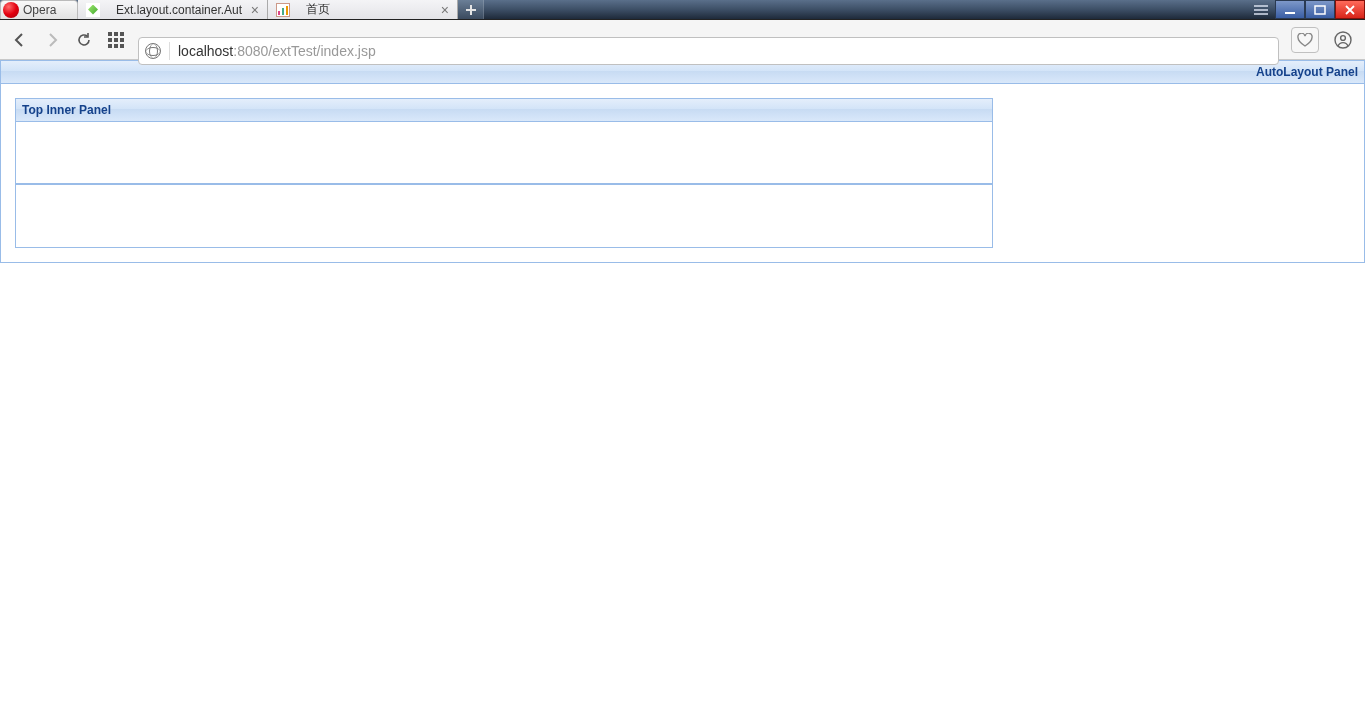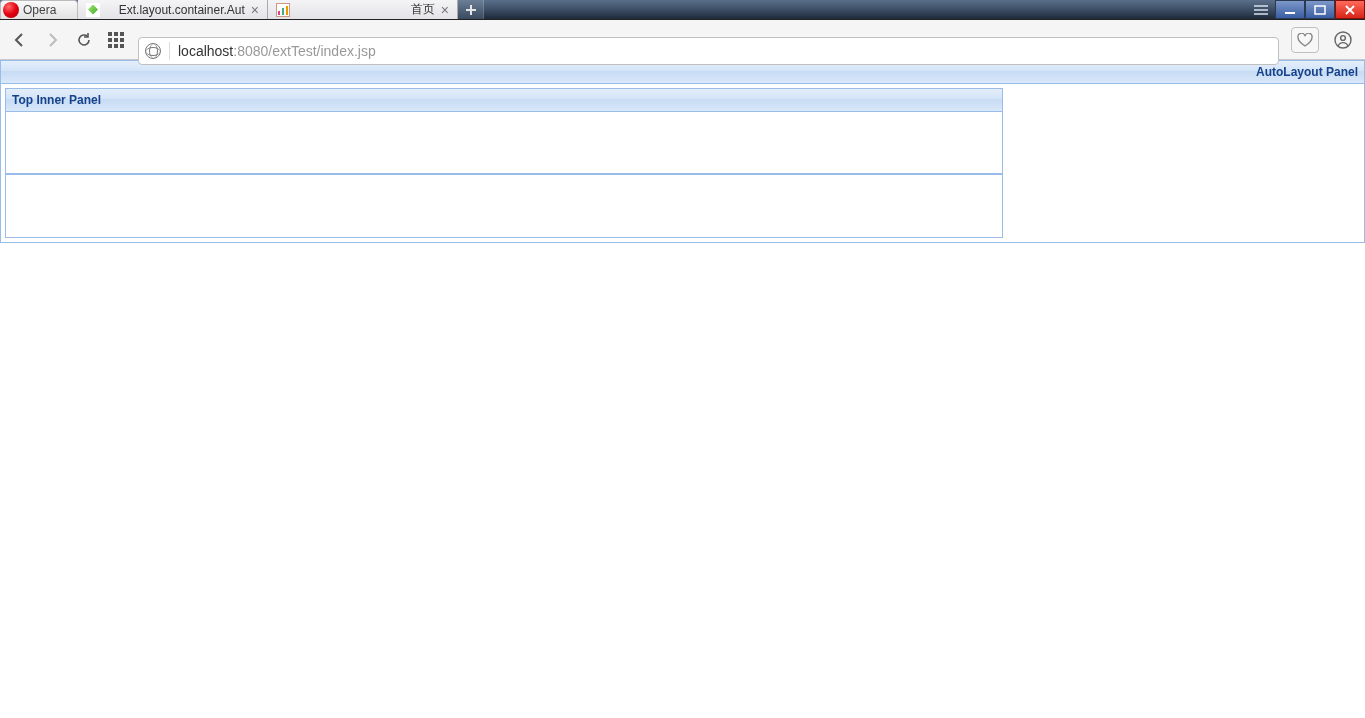--- a/index.html
+++ b/index.html
@@ -18,21 +18,20 @@
     display: flex;
     align-items: center;
     padding: 0 8px;
     gap: 6px;
     font-size: 12px;
     color: #333;
     border-right: 1px solid #aaa;
     position: relative;
     background: #e9e9ec;
     min-width: 0;
-    text-align: right;
   }
   .opera-tab {
     background: linear-gradient(to bottom, #f9f9f9, #e2e2e2);
     border-radius: 4px 4px 0 0;
     padding: 0 10px 0 22px;
     color: #444;
     width: 78px;
     position: relative;
     border: 1px solid #bbb;
     border-bottom: none;
@@ -41,21 +40,21 @@
     position: absolute;
     left: 2px; top: 1px;
     width: 16px; height: 16px;
     border-radius: 50%;
     background: radial-gradient(circle at 35% 30%, #ff6b6b 0%, #e3000f 50%, #a5000b 100%);
   }
   .tab-reg {
     background: linear-gradient(to bottom, #f4f4f6, #e4e4e8);
     width: 190px;
   }
-  .tab-reg .tab-label { flex: 1; white-space: nowrap; overflow: hidden; text-overflow: ellipsis; }
+  .tab-reg .tab-label { flex: 1; white-space: nowrap; overflow: hidden; text-overflow: ellipsis; margin-left: 10px; }
   .tab-close { color: #777; font-size: 14px; line-height: 1; cursor: default; }
   .favicon { width: 14px; height: 14px; flex: 0 0 14px; display: inline-flex; align-items: center; justify-content: center; }
   .favicon-green {
     background: #fff; position: relative;
   }
   .favicon-green::after {
     content: ""; position: absolute; inset: 2px;
     background: linear-gradient(135deg, #9fe870, #3fa82c);
     clip-path: polygon(50% 0%, 100% 50%, 50% 100%, 0% 50%);
   }
@@ -164,21 +163,21 @@
     text-align: right;
   }
   .ext-panel-title {
     color: #15428b;
     font-weight: bold;
     font-size: 12px;
     font-family: Tahoma, Arial, sans-serif;
   }
   .inner-container {
     width: 1006px;
-    padding: 4px;
+    padding: 14px;
   }
   .inner-panel {
     border: 1px solid #99bce8;
     margin: 0;
   }
   .inner-header {
     background: linear-gradient(to bottom, #e4eefb 0%, #d3e4f8 45%, #c7dbf3 46%, #d9e8fa 100%);
     border-bottom: 1px solid #99bce8;
     padding: 4px 6px;
   }

